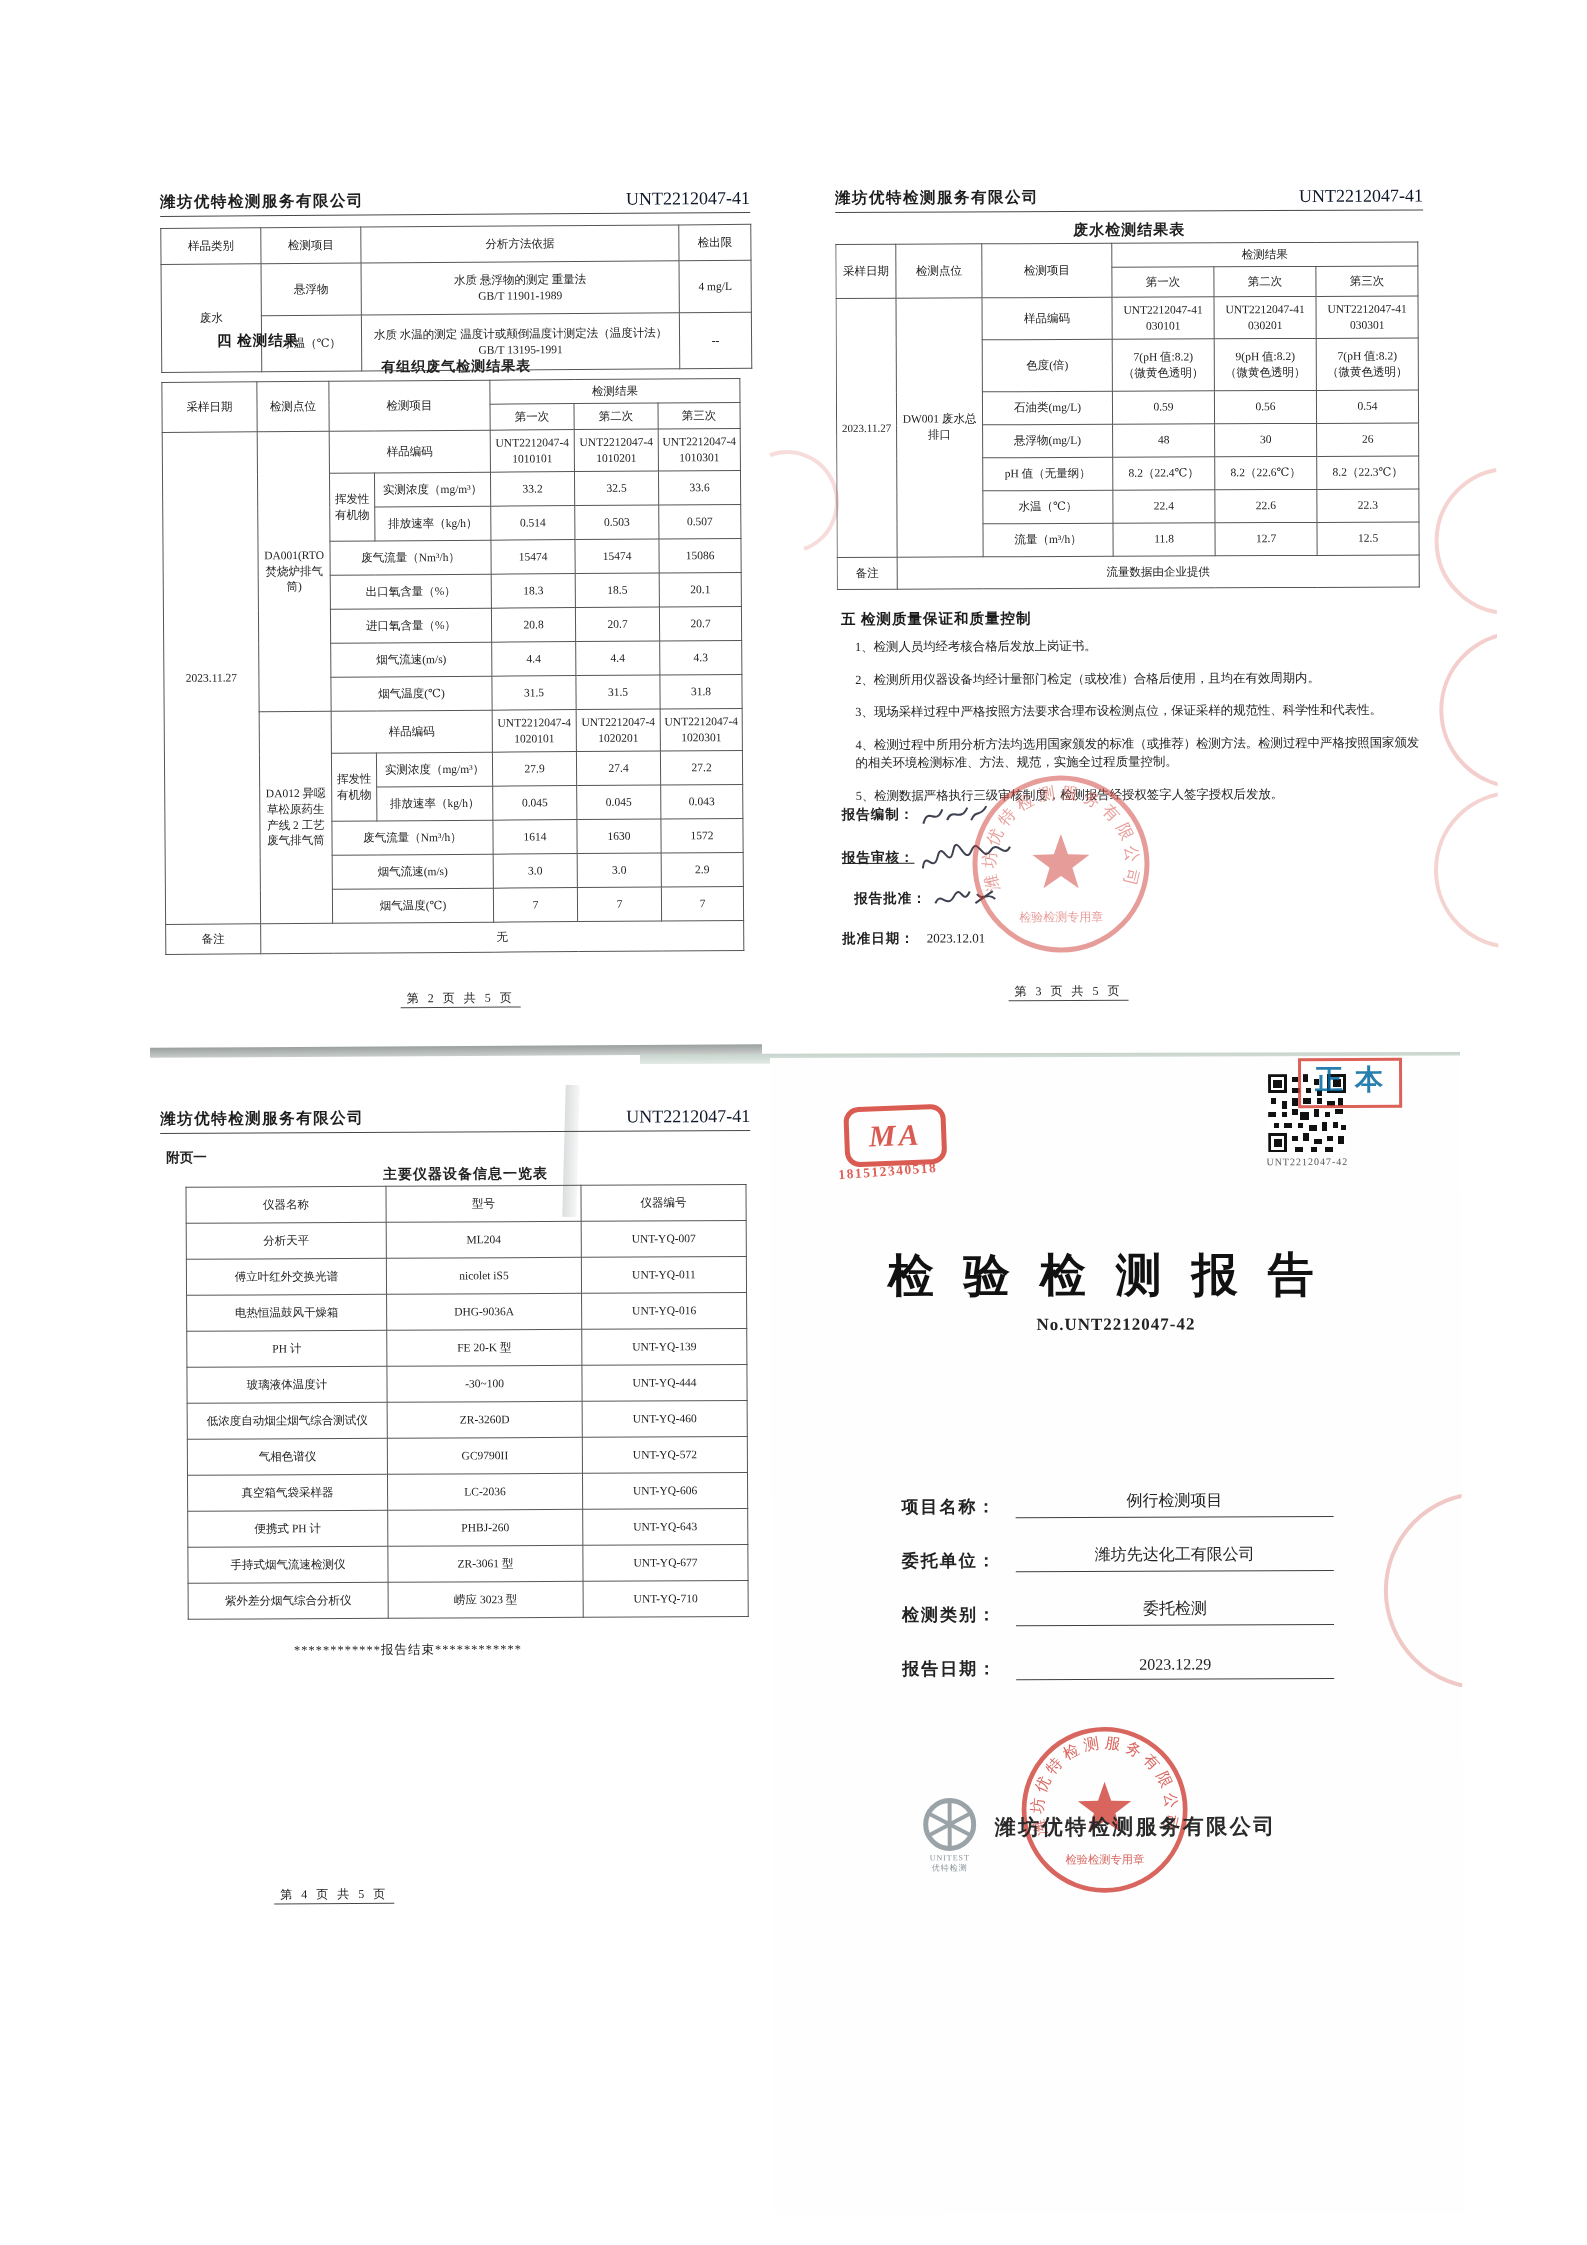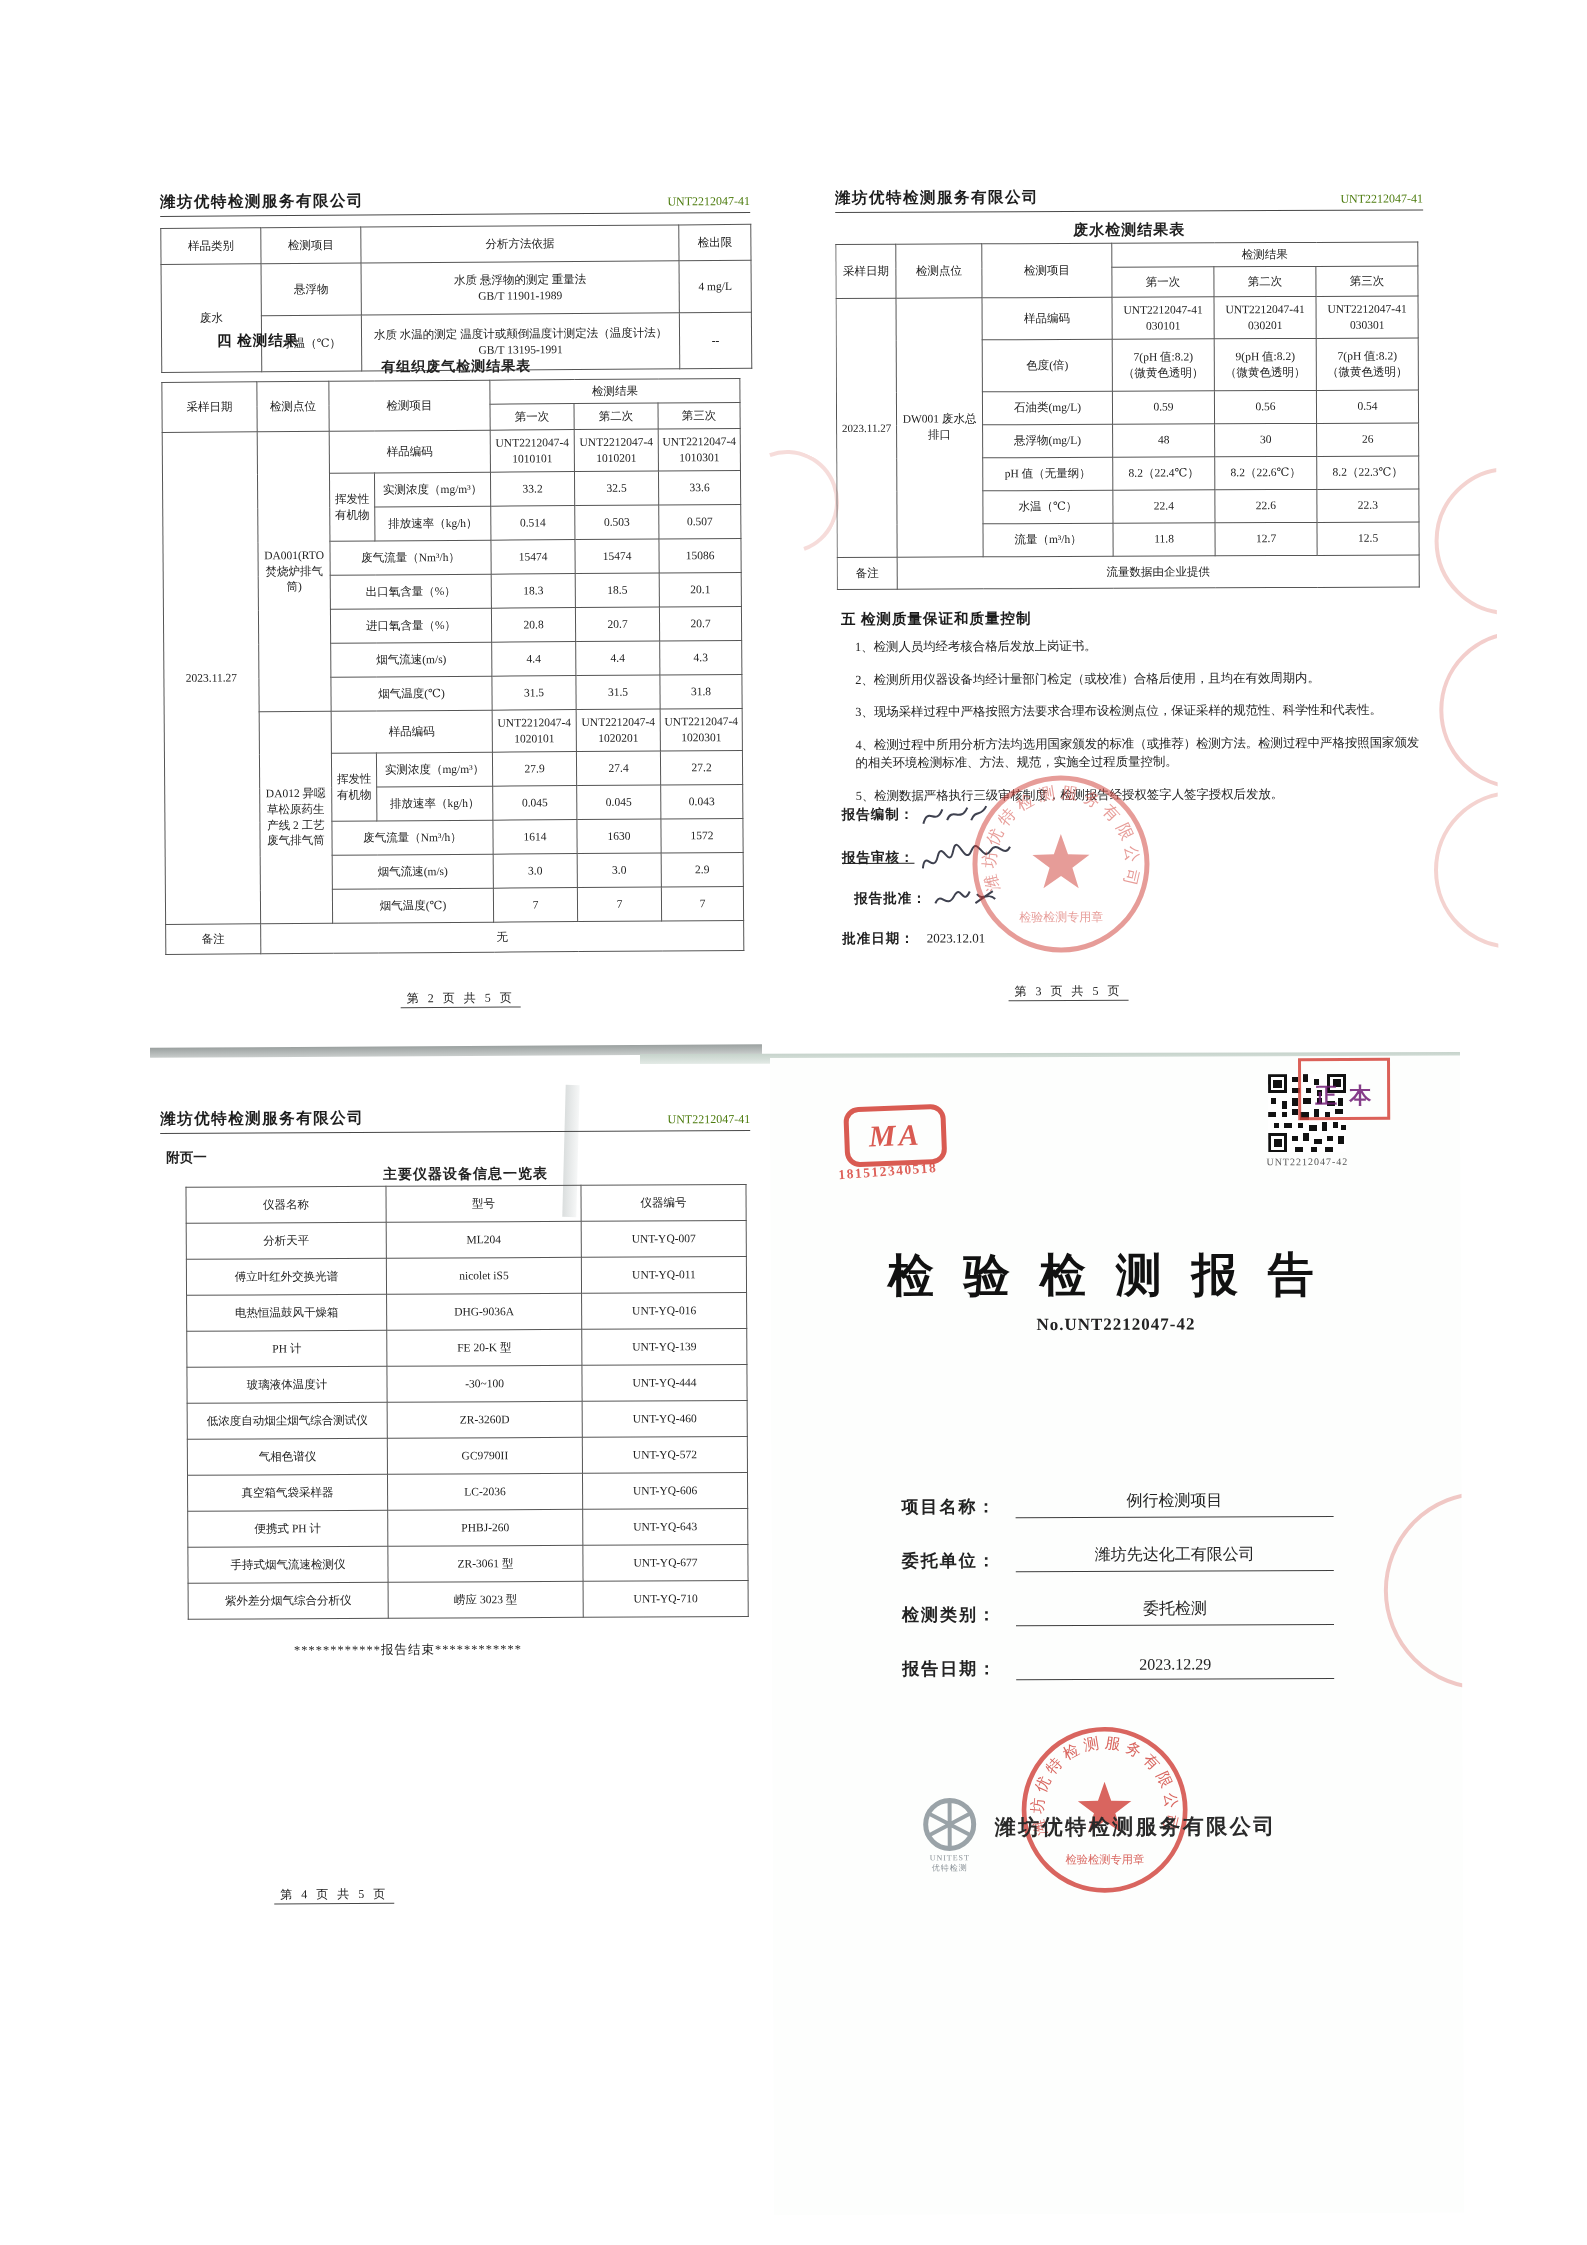--- a/index.html
+++ b/index.html
@@ -4,21 +4,21 @@
 <style>
   html,body{margin:0;padding:0;background:#ffffff;}
   body{width:1587px;height:2245px;position:relative;overflow:hidden;
        font-family:"Liberation Serif","DejaVu Serif",serif;color:#222;}
   .page{position:absolute;transform-origin:top left;}
   .abs{position:absolute;}
   
   .hdr{display:flex;justify-content:space-between;align-items:flex-end;
        border-bottom:1.5px solid #474747;padding-bottom:3px;width:100%;}
   .hdr .co{font-size:15.5px;font-weight:bold;letter-spacing:1.5px;color:#1d1d1d;}
-  .hdr .no{font-size:12px;color:#4d7c0f;}
+  .hdr .no{font-size:18px;color:#0f172a;}
   
   table.t{border-collapse:collapse;table-layout:fixed;}
   table.t td{border:1px solid #565656;text-align:center;vertical-align:middle;
              font-size:11.5px;line-height:1.35;padding:2px 2px;color:#222;word-break:break-word;}
   .sm{font-size:10.3px;}
   .pre{white-space:pre-line;}
   .sec{font-weight:bold;font-size:14.5px;color:#1a1a1a;letter-spacing:1px;}
   .ttl{font-weight:bold;font-size:14px;text-align:center;letter-spacing:1px;}
   .foot{font-size:12px;text-align:center;}
   .foot span{border-bottom:1px solid #474747;padding:0 6px 2px 6px;letter-spacing:3px;}
@@ -34,22 +34,22 @@
   .seam3{left:564px;top:1085px;width:14px;height:132px;opacity:.6;
          background:linear-gradient(90deg,#c2c8c8,#f0f2f2);transform:rotate(1.5deg);}
   
   .ring{border:4px solid rgba(206,60,50,.5);border-radius:50%;}
   .stamp-svg{opacity:.78;}
   .cma{border:5px solid #d4453b;border-radius:15px;width:92px;height:50px;color:#d4453b;
        display:flex;align-items:center;justify-content:center;font-size:30px;font-weight:bold;
        font-style:italic;letter-spacing:3px;transform:rotate(-2deg);opacity:.88;}
   .cma-num{color:#d8453c;font-size:13.5px;font-weight:bold;letter-spacing:1.5px;
            transform:rotate(-4deg);opacity:.85;}
-  .zhengben{border:3px solid #d5463c;color:#701a75;font-size:22px;font-weight:bold;
-            letter-spacing:12px;padding:20px 4px 6px 14px;opacity:.85;}
+  .zhengben{border:3px solid #d5463c;color:#0369a1;font-size:28px;font-weight:bold;
+            letter-spacing:12px;padding:0 4px 6px 14px;opacity:.85;}
   
   .cover-title{font-size:46px;font-weight:bold;text-align:center;letter-spacing:30px;
                margin-right:-30px;color:#111;}
   .cover-no{font-size:17px;font-weight:bold;text-align:center;letter-spacing:1px;}
   .frow{display:flex;align-items:flex-end;height:37px;margin-bottom:17px;}
   .flabel{font-size:17px;font-weight:bold;width:114px;letter-spacing:2px;flex:none;}
   .fval{flex:1;text-align:center;font-size:16px;border-bottom:1.6px solid #3e3e3e;padding-bottom:5px;}
   .cover-co{font-size:21px;letter-spacing:2.5px;font-weight:bold;color:#2a2a2a;}
   .logo-cap{font-size:8px;color:#8b9399;text-align:center;letter-spacing:1px;line-height:1.3;}
 </style>

